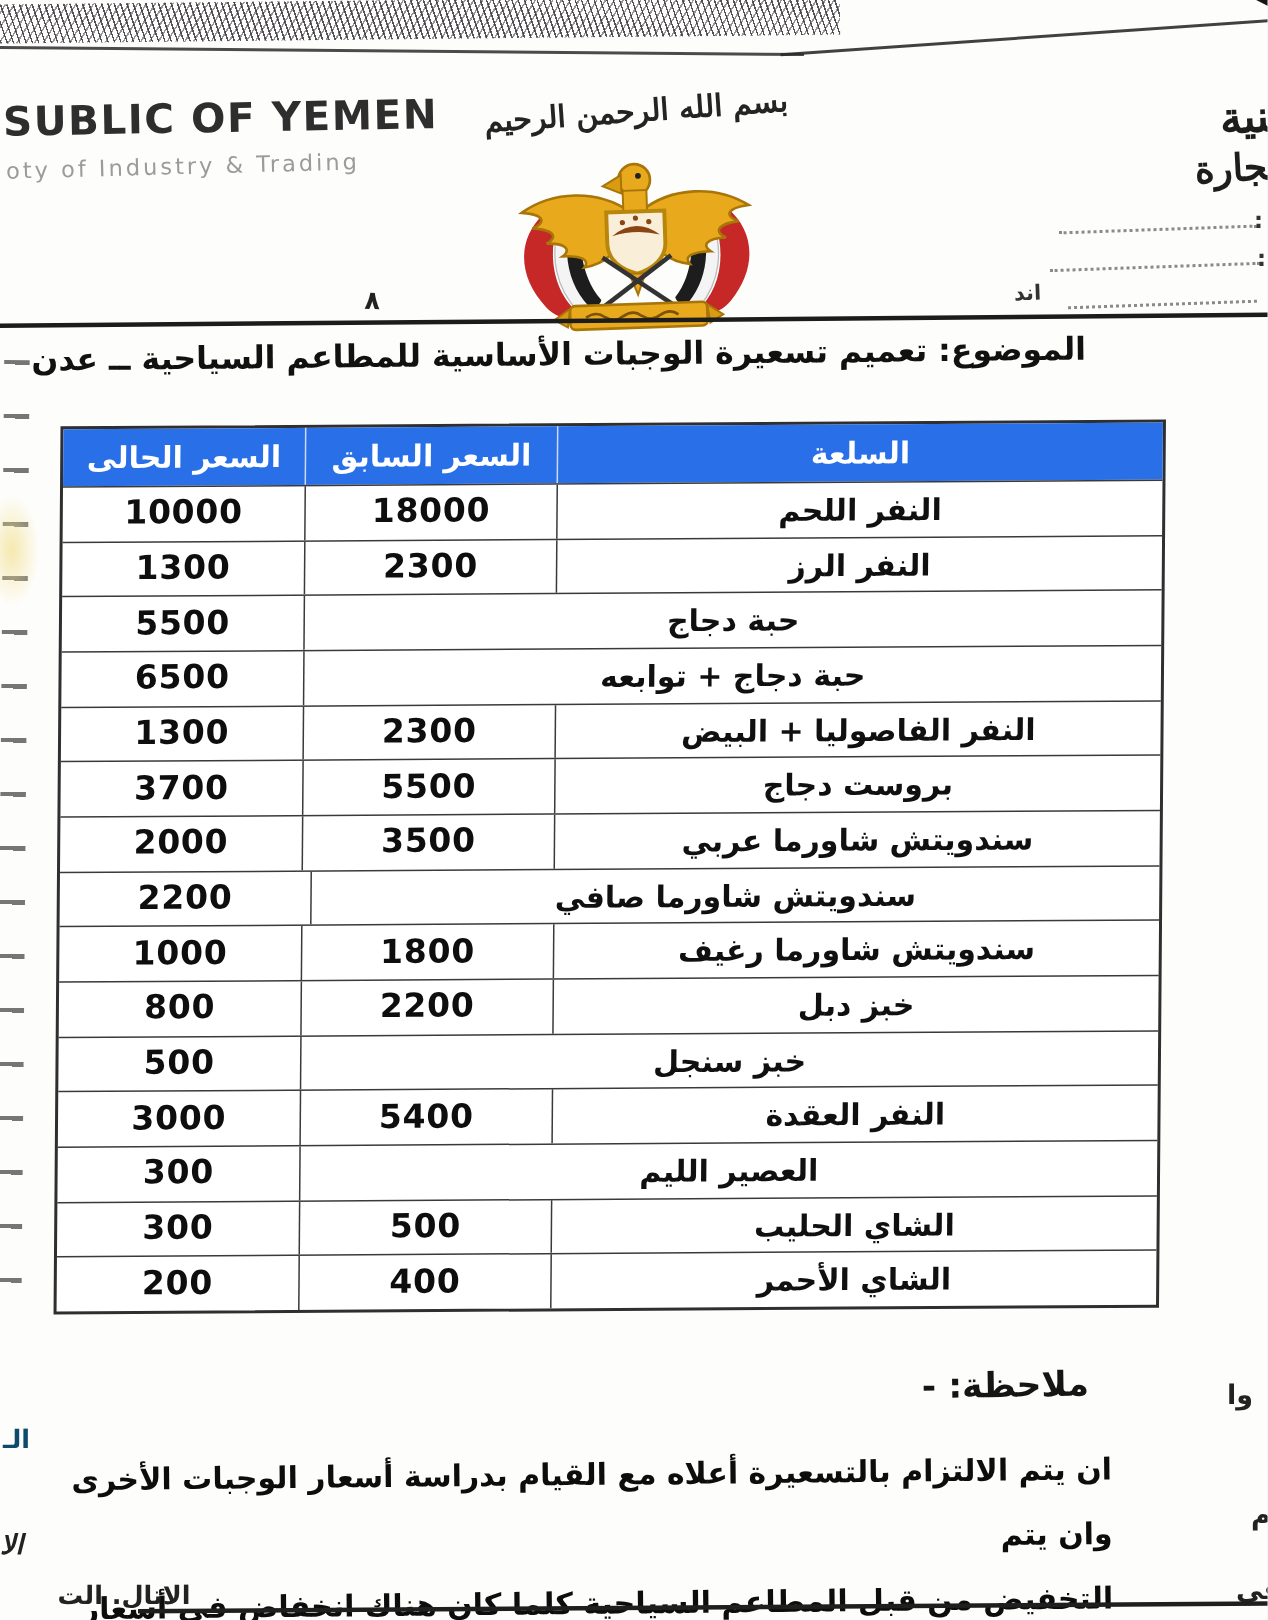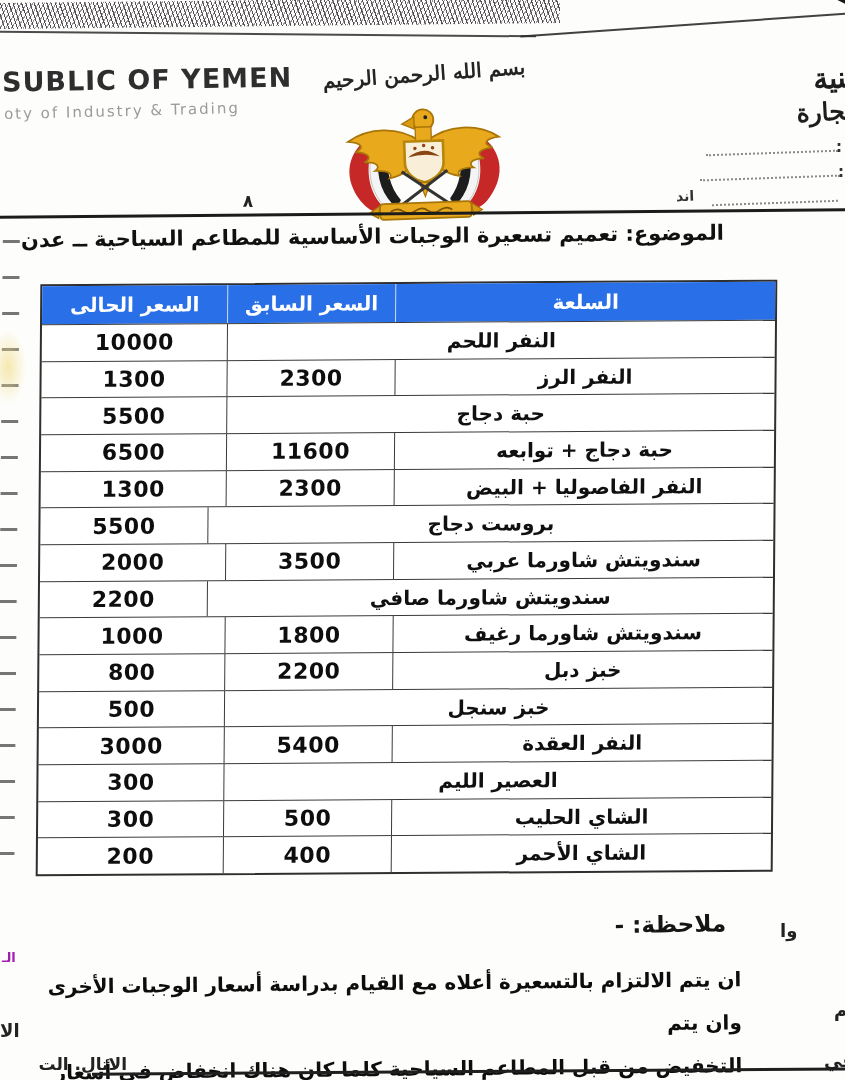--- a/index.html
+++ b/index.html
@@ -60,39 +60,39 @@
     left:38px; top:282px; width:737px; height:592px;
     transform:rotate(-.35deg) skewX(-.8deg);
     border:2px solid #2f2f2f; background:#fff;
     display:flex; flex-direction:column; box-sizing:border-box;
   }
   .t-head{display:flex; height:38px; background:#2970e8; color:#fff; font-weight:bold;}
   .t-head .t-cell{font-size:20px; border-color:#cdd9f2;}
   .t-body{display:flex; flex-direction:column; flex:1;}
   .t-row{display:flex; flex:1; border-top:1.5px solid #3a3a3a;}
   .t-cell{display:flex; align-items:center; justify-content:center; box-sizing:border-box;}
-  .c-current{width:186px; border-right:1.5px solid #3a3a3a;}
+  .c-current{width:162px; border-right:1.5px solid #3a3a3a;}
   .c-previous{width:168px; border-right:1.5px solid #3a3a3a;}
   .c-item{flex:1; direction:rtl;}
   .t-body .c-current,.t-body .c-previous{font-size:22px; font-weight:bold; letter-spacing:.5px; color:#0e0e0e;}
   .t-body .c-item{font-size:20px; font-weight:bold; color:#101010;}
 
   
   .note-heading{left:520px; top:912px; width:206px; direction:rtl; text-align:right;
     font-size:23px; font-weight:bold; transform:rotate(-1deg);}
   .note-body{left:26px; top:962px; width:716px; direction:rtl; text-align:right;
     font-size:20px; font-weight:bold; line-height:43px; color:#0d0d0d; transform:rotate(-.6deg);}
 
   
   .bottom-rule{left:92px; top:1070px; width:770px; border-top:3px solid #1f1f1f; transform:rotate(-.4deg);}
   .frag{direction:rtl; font-weight:bold; color:#222; white-space:nowrap;}
-  .frag-top-right{left:780px; top:920px; font-size:18px;}
-  .frag-left-1{left:2px; top:950px; font-size:13px; color:#a21caf;}
+  .frag-top-right{left:818px; top:920px; font-size:18px;}
+  .frag-left-1{left:2px; top:950px; font-size:17px; color:#0c4a6e;}
   .frag-right-mid{left:834px; top:1000px; font-size:18px;}
-  .frag-left-2{left:0; top:1020px; font-size:18px;}
+  .frag-left-2{left:0; top:1020px; font-size:18px;font-style:italic;}
   .frag-bottom-left{left:0; top:1054px; width:88px; overflow:hidden; font-size:17px;margin-left:39px;}
   .frag-bottom-right{left:824px; top:1050px; font-size:18px;}
 </style>
 </head>
 <body>
 
 <div class="page">
 
   <div class="abs scribble-band"></div>
   <div class="abs topline-1"></div>
@@ -164,42 +164,43 @@
 
   <div class="abs price-table">
     <div class="t-head" style="background: rgb(41, 112, 232);">
       <div class="t-cell c-current">السعر الحالى</div>
       <div class="t-cell c-previous">السعر السابق</div>
       <div class="t-cell c-item">السلعة</div>
     </div>
     <div class="t-body">
         <div class="t-row">
           <div class="t-cell c-current">10000</div>
+          <div class="t-cell c-previous">18000</div>
           <div class="t-cell c-item">النفر اللحم</div>
         </div>
         <div class="t-row">
           <div class="t-cell c-current">1300</div>
           <div class="t-cell c-previous">2300</div>
           <div class="t-cell c-item">النفر الرز</div>
         </div>
         <div class="t-row">
           <div class="t-cell c-current">5500</div>
           <div class="t-cell c-item">حبة دجاج</div>
         </div>
         <div class="t-row">
           <div class="t-cell c-current">6500</div>
-          <div class="t-cell c-previous">11600</div>
           <div class="t-cell c-item">حبة دجاج + توابعه</div>
         </div>
         <div class="t-row">
           <div class="t-cell c-current">1300</div>
           <div class="t-cell c-previous">2300</div>
           <div class="t-cell c-item">النفر الفاصوليا + البيض</div>
         </div>
         <div class="t-row">
+          <div class="t-cell c-current">3700</div>
           <div class="t-cell c-previous">5500</div>
           <div class="t-cell c-item">بروست دجاج</div>
         </div>
         <div class="t-row">
           <div class="t-cell c-current">2000</div>
           <div class="t-cell c-previous">3500</div>
           <div class="t-cell c-item">سندويتش شاورما عربي</div>
         </div>
         <div class="t-row">
           <div class="t-cell c-previous">2200</div>

